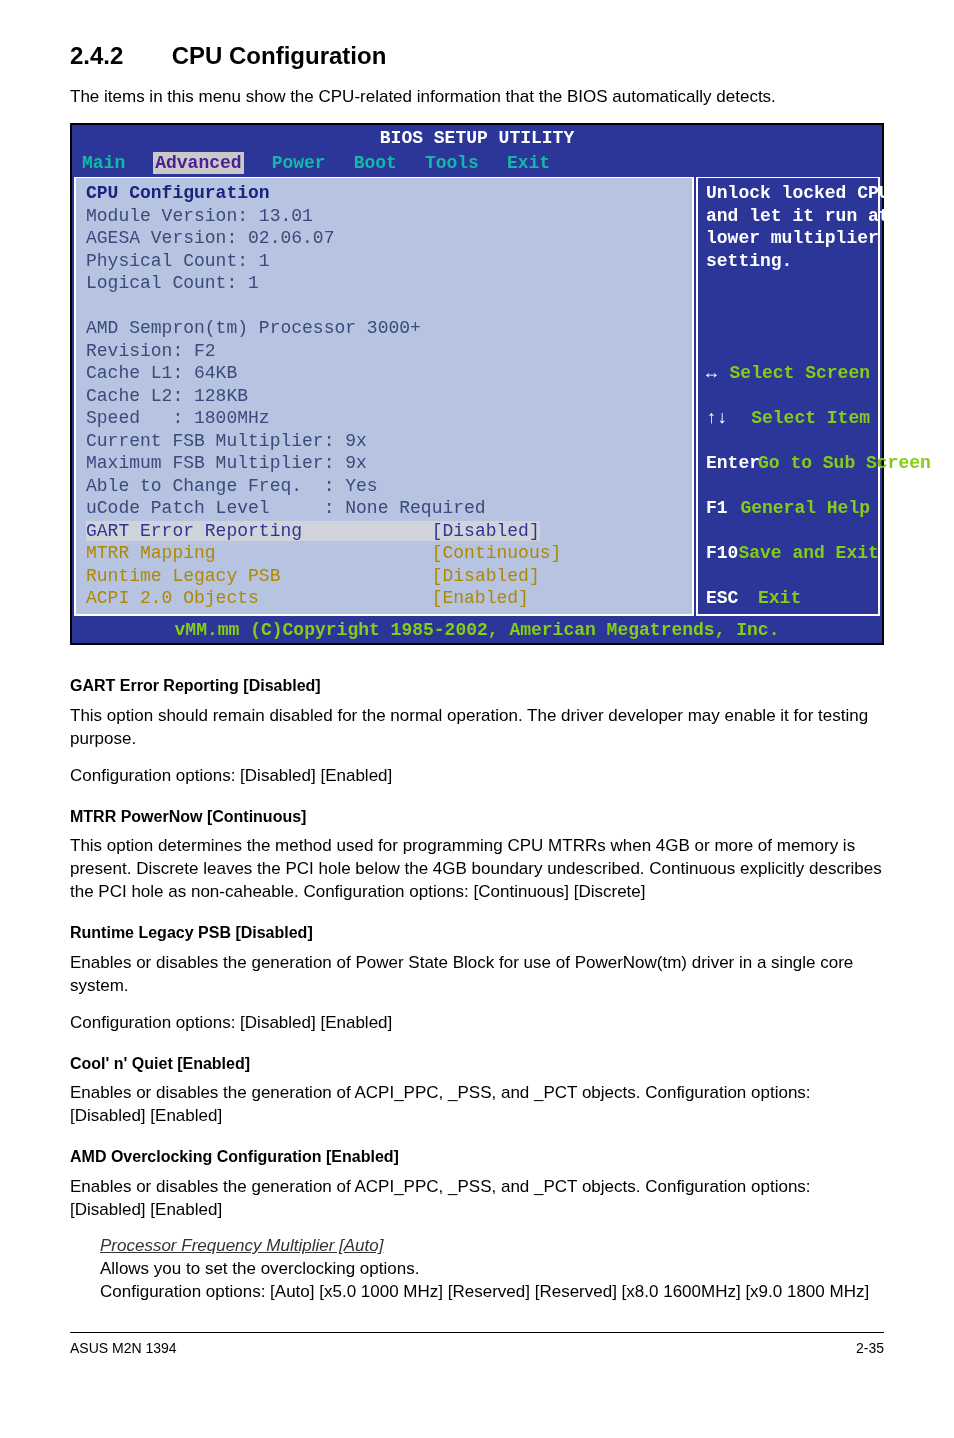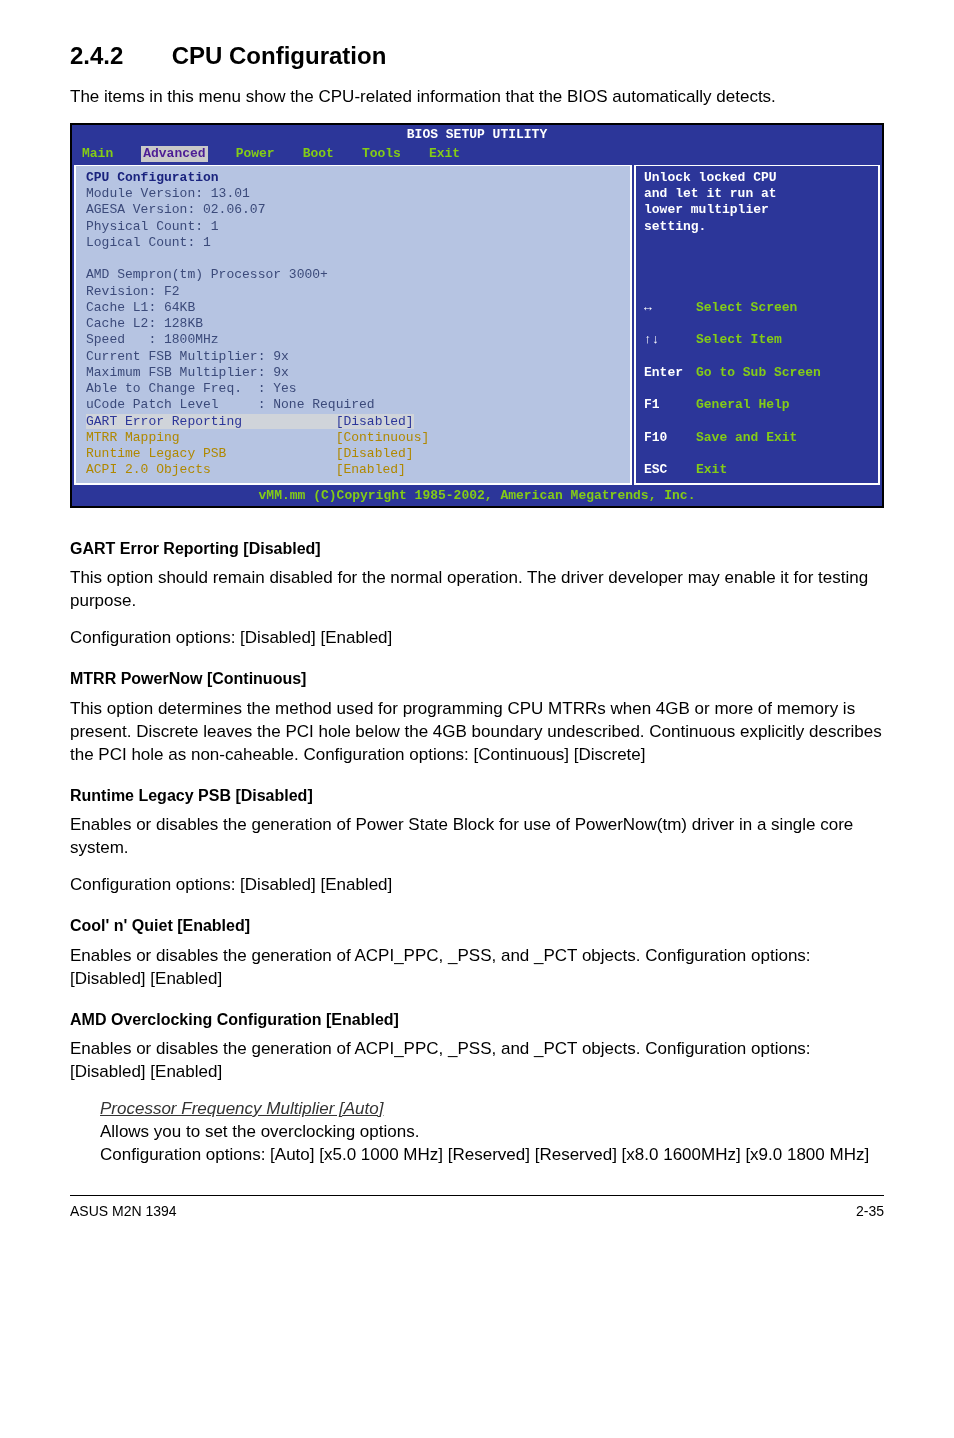--- a/index.html
+++ b/index.html
@@ -14,45 +14,45 @@
   }
   h2.section { font-size: 24px; font-weight: bold; margin-bottom: 14px; }
   h2.section .num { display:inline-block; width: 95px; }
   p.body { margin-bottom: 14px; }
 
   .bios {
     width: 100%;
     background: #2c3699;
     color: #fff;
     font-family: "Courier New", monospace;
-    font-size: 13px;
+    font-size: 18px;
     border: 2px solid #000;
     line-height: 1.25;
     margin-bottom: 30px;
   }
   .bios-title { text-align: center; padding: 2px 0; font-weight: bold; }
   .bios-menu { display: flex; padding: 0 10px 3px 10px; gap: 28px; font-weight: bold; }
-  .bios-menu .tab { color: #84cc16; }
+  .bios-menu .tab { color: #14b8a6; }
   .bios-menu .tab.active { background: #c9c9c9; color: #4c1d95; padding: 0 2px; }
   .bios-body { display: flex; }
   .bios-left {
     flex: 1;
     background: #b6c4e2;
     color: #3b4a7a;
     border: 2px solid #fff;
     border-top: 1px solid #fff;
     margin: 0 2px 2px 2px;
     padding: 4px 10px;
     white-space: pre;
   }
   .bios-left .hdr { color: #1a237e; font-weight: bold; }
   .bios-left .sel { background: #d0d4da; color: #2c3699; }
   .bios-left .yel { color: #b08800; }
   .bios-right {
-    width: 246px;
+    width: 184px;
     background: #2c3699;
     color: #fff;
     border: 2px solid #fff;
     border-top: 1px solid #fff;
     margin: 0 2px 2px 0;
     padding: 4px 8px;
     white-space: pre;
   }
   .bios-right .help { color: #fff; font-weight: bold; }
   .bios-right .keyrow { display:flex; }

